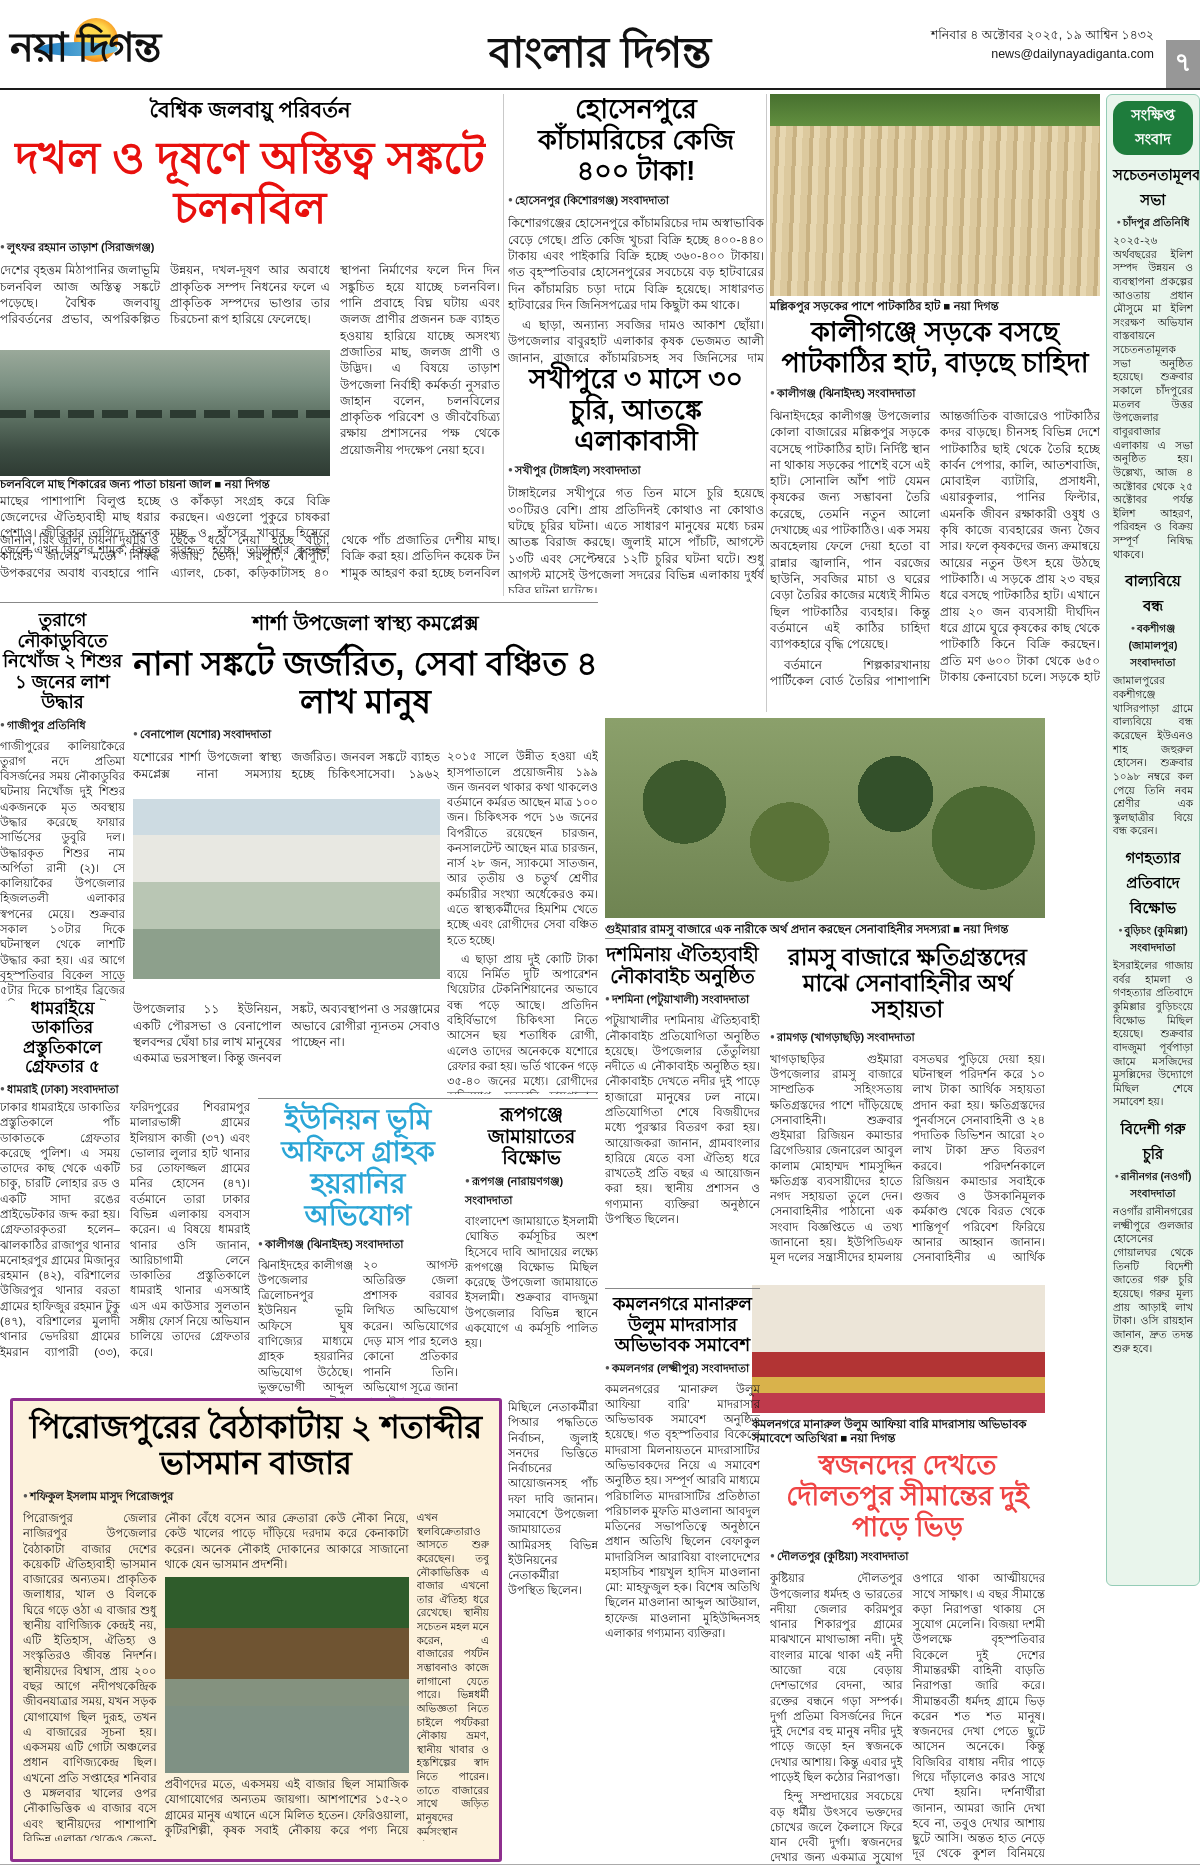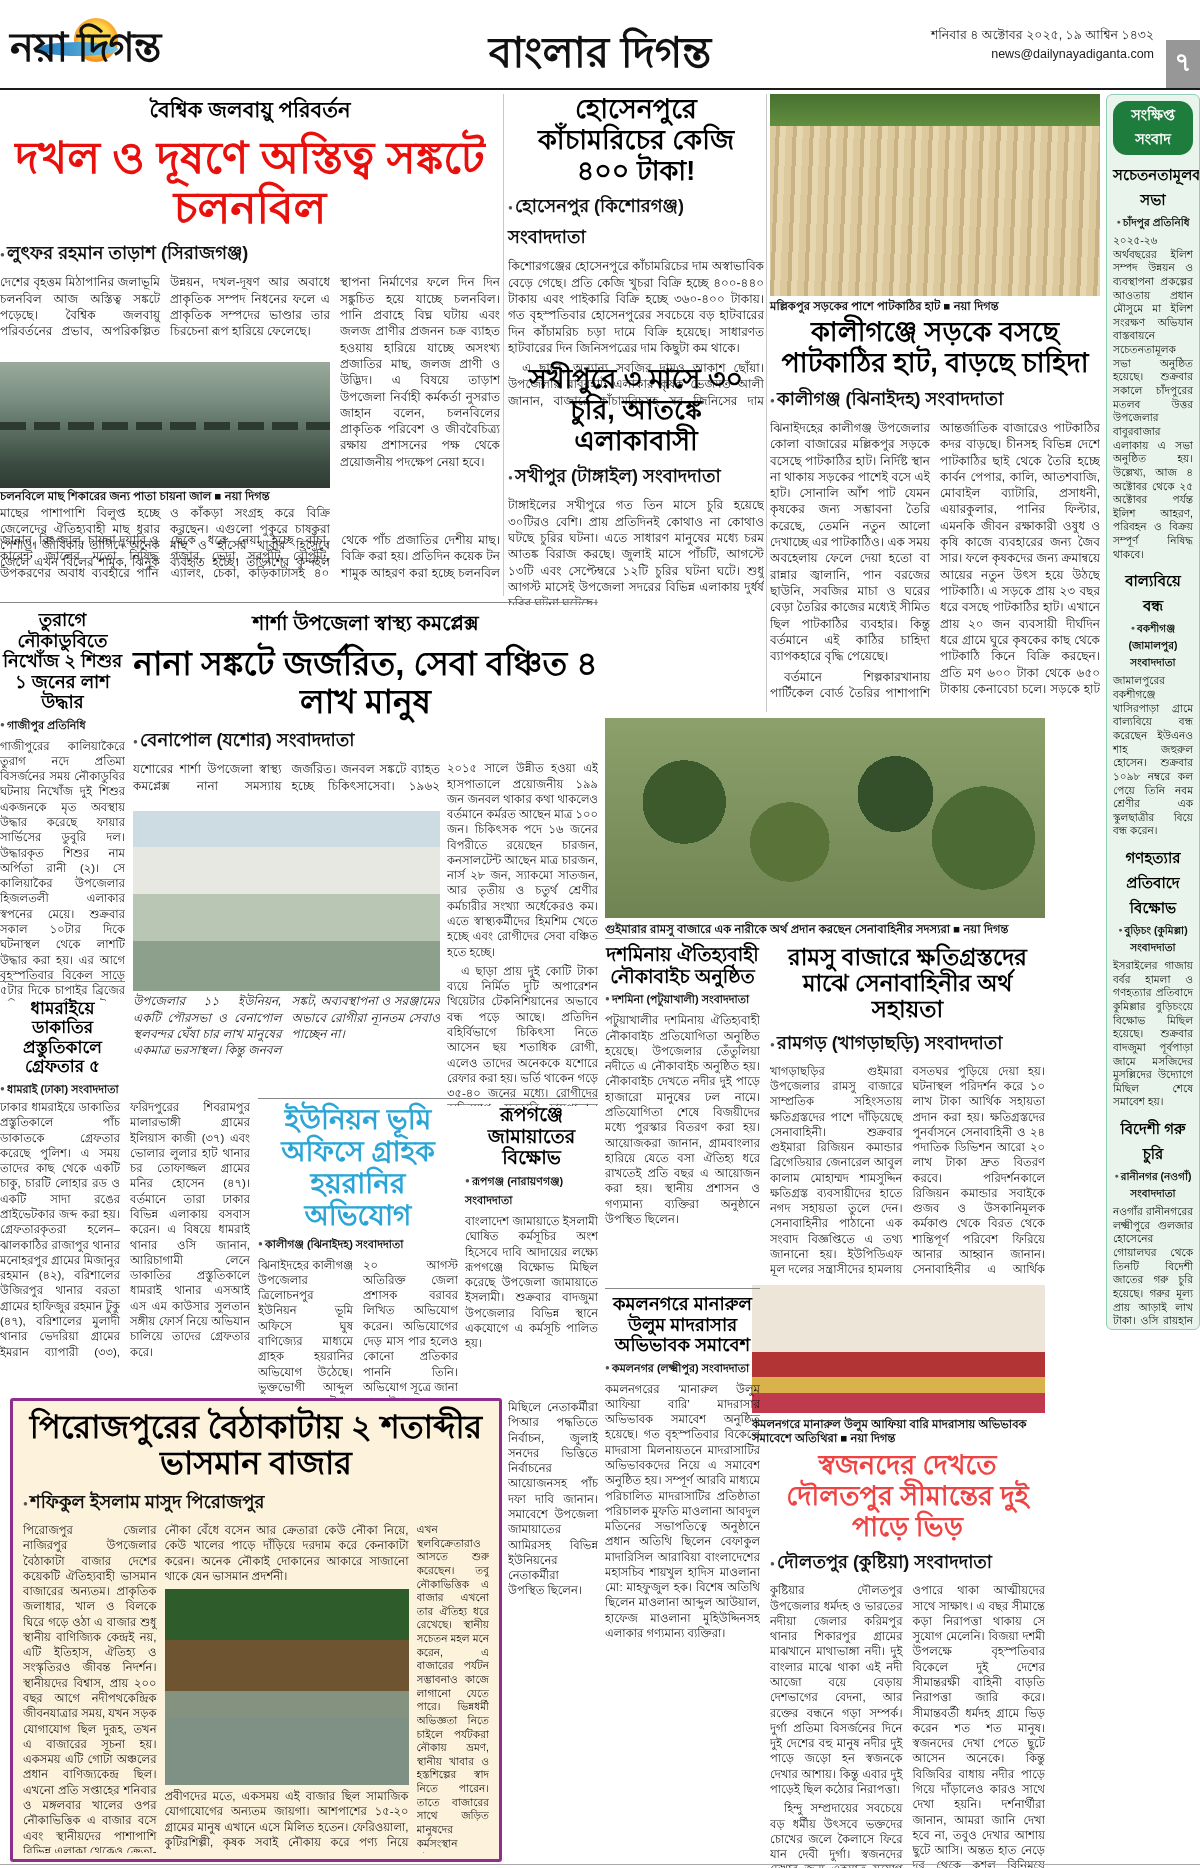--- a/index.html
+++ b/index.html
@@ -16,21 +16,21 @@
              background:linear-gradient(90deg,#1c79c0,#79c7e3);z-index:1;}
   .masthead{font-size:42px;font-weight:bold;text-align:center;}
   .dateline{font-size:12.5px;text-align:right;line-height:1.5;color:#222;}
   .pagenum{background:#979797;color:#fff;font-size:26px;font-weight:bold;display:flex;align-items:center;justify-content:center;}
   
   .body-text{font-size:12px;line-height:1.36;text-align:justify;color:#141414;overflow:hidden;}
   .body-sm{font-size:11.5px;line-height:1.33;}
   .body-xs{font-size:10.5px;line-height:1.3;}
   .body-text p{margin:0 0 4px 0;}
   .indent{text-indent:14px;}
-  .byline{font-weight:bold;font-size:18px;color:#111;margin:6px 0 4px 0;}
+  .byline{font-weight:bold;font-size:11px;color:#111;margin:6px 0 4px 0;}
   .byline::before{content:"● ";font-size:8px;vertical-align:2px;color:#555;}
   .byline.sm{font-size:11px;margin:4px 0 3px 0;}
   .headline{font-weight:bold;text-align:center;line-height:1.14;color:#000;}
   .kicker{font-weight:bold;text-align:center;color:#000;}
   .caption{font-weight:bold;font-size:11.5px;line-height:1.25;color:#101010;}
   .photo{overflow:hidden;}
   
   .ph-jute{background:linear-gradient(180deg,#47702f 0%,#628f3f 16%,rgba(0,0,0,0) 16%),
            repeating-linear-gradient(92deg,#dcc99e 0 7px,#c9b283 7px 11px,#e7d7b1 11px 17px),#d8c69d;}
   .ph-beel{background:linear-gradient(180deg,#9aa99a 0%,#7c9183 28%,#5a6e60 55%,#3c4c42 80%,#2e3b33 100%);}
@@ -117,21 +117,21 @@
     <div class="byline">কালীগঞ্জ (ঝিনাইদহ) সংবাদদাতা</div>
     <div class="body-text cols2" style="height:288px;">
       <p>ঝিনাইদহের কালীগঞ্জ উপজেলার কোলা বাজারের মল্লিকপুর সড়কে বসেছে পাটকাঠির হাট। নির্দিষ্ট স্থান না থাকায় সড়কের পাশেই বসে এই হাট। সোনালি আঁশ পাট যেমন কৃষকের জন্য সম্ভাবনা তৈরি করেছে, তেমনি নতুন আলো দেখাচ্ছে এর পাটকাঠিও। এক সময় অবহেলায় ফেলে দেয়া হতো বা রান্নার জ্বালানি, পান বরজের ছাউনি, সবজির মাচা ও ঘরের বেড়া তৈরির কাজের মধ্যেই সীমিত ছিল পাটকাঠির ব্যবহার। কিন্তু বর্তমানে এই কাঠির চাহিদা ব্যাপকহারে বৃদ্ধি পেয়েছে।</p>
       <p class="indent">বর্তমানে শিল্পকারখানায় পার্টিকেল বোর্ড তৈরির পাশাপাশি আন্তর্জাতিক বাজারেও পাটকাঠির কদর বাড়ছে। চীনসহ বিভিন্ন দেশে পাটকাঠির ছাই থেকে তৈরি হচ্ছে কার্বন পেপার, কালি, আতশবাজি, মোবাইল ব্যাটারি, প্রসাধনী, এয়ারকুলার, পানির ফিল্টার, এমনকি জীবন রক্ষাকারী ওষুধ ও কৃষি কাজে ব্যবহারের জন্য জৈব সার। ফলে কৃষকদের জন্য ক্রমান্বয়ে আয়ের নতুন উৎস হয়ে উঠছে পাটকাঠি। এ সড়কে প্রায় ২৩ বছর ধরে বসছে পাটকাঠির হাট। এখানে প্রায় ২০ জন ব্যবসায়ী দীর্ঘদিন ধরে গ্রামে ঘুরে কৃষকের কাছ থেকে পাটকাঠি কিনে বিক্রি করছেন। প্রতি মণ ৬০০ টাকা থেকে ৬৫০ টাকায় কেনাবেচা চলে। সড়কে হাট বসায় জনদুর্ভোগও সৃষ্টি হচ্ছে। স্থানীয়দের প্রত্যাশা, প্রশাসনের উদ্যোগে স্থায়ী হাট গড়ে উঠলে কৃষক ও ব্যবসায়ী উভয়েরই উপকার হবে।</p>
     </div>
   </div>
 
   <div class="abs photo ph-army" style="left:605px;top:718px;width:440px;height:200px;"></div>
   <div class="abs caption" style="left:605px;top:922px;width:440px;">গুইমারার রামসু বাজারে এক নারীকে অর্থ প্রদান করছেন সেনাবাহিনীর সদস্যরা ■ নয়া দিগন্ত</div>
 
-  <div class="abs sidebar" style="left:1106px;top:94px;width:94px;height:1236px;box-sizing:border-box;">
+  <div class="abs sidebar" style="left:1106px;top:94px;width:94px;height:1492px;box-sizing:border-box;">
     <div class="sb-pill">সংক্ষিপ্ত সংবাদ</div>
     <div>
       <div class="sb-title">সচেতনতামূলক সভা</div>
       <div class="sb-byline">চাঁদপুর প্রতিনিধি</div>
       <p class="sb-body">২০২৫-২৬ অর্থবছরের ইলিশ সম্পদ উন্নয়ন ও ব্যবস্থাপনা প্রকল্পের আওতায় প্রধান মৌসুমে মা ইলিশ সংরক্ষণ অভিযান বাস্তবায়নে সচেতনতামূলক সভা অনুষ্ঠিত হয়েছে। শুক্রবার সকালে চাঁদপুরের মতলব উত্তর উপজেলার বাবুরবাজার এলাকায় এ সভা অনুষ্ঠিত হয়। উল্লেখ্য, আজ ৪ অক্টোবর থেকে ২৫ অক্টোবর পর্যন্ত ইলিশ আহরণ, পরিবহন ও বিক্রয় সম্পূর্ণ নিষিদ্ধ থাকবে।</p>
     </div>
     <div>
       <div class="sb-title">বাল্যবিয়ে বন্ধ</div>
       <div class="sb-byline">বকশীগঞ্জ (জামালপুর) সংবাদদাতা</div>
       <p class="sb-body">জামালপুরের বকশীগঞ্জে খাসিরপাড়া গ্রামে বাল্যবিয়ে বন্ধ করেছেন ইউএনও শাহ জহুরুল হোসেন। শুক্রবার ১০৯৮ নম্বরে কল পেয়ে তিনি নবম শ্রেণীর এক স্কুলছাত্রীর বিয়ে বন্ধ করেন।</p>
@@ -158,21 +158,21 @@
   </div>
 
   <div class="abs" style="left:133px;top:608px;width:465px;height:485px;">
     <div class="kicker" style="font-size:20px;">শার্শা উপজেলা স্বাস্থ্য কমপ্লেক্স</div>
     <div class="headline" style="font-size:33px;margin-top:4px;">নানা সঙ্কটে জর্জরিত, সেবা বঞ্চিত ৪ লাখ মানুষ</div>
     <div class="byline">বেনাপোল (যশোর) সংবাদদাতা</div>
     <div style="display:flex;">
       <div style="width:307px;">
         <div class="body-text cols2" style="height:46px;">যশোরের শার্শা উপজেলা স্বাস্থ্য কমপ্লেক্স নানা সমস্যায় জর্জরিত। জনবল সঙ্কটে ব্যাহত হচ্ছে চিকিৎসাসেবা। ১৯৬২ সালে নির্মিত এ হাসপাতালটি</div>
         <div class="photo ph-hosp" style="width:307px;height:180px;margin-top:4px;"></div>
-        <div class="body-text cols2" style="height:106px;margin-top:2px;font-style:italic;">উপজেলার ১১ ইউনিয়ন, একটি পৌরসভা ও বেনাপোল স্থলবন্দর ঘেঁষা চার লাখ মানুষের একমাত্র ভরসাস্থল। কিন্তু জনবল সঙ্কট, অব্যবস্থাপনা ও সরঞ্জামের অভাবে রোগীরা ন্যূনতম সেবাও পাচ্ছেন না।</div>
+        <div class="body-text cols2" style="height:106px;margin-top:22px;">উপজেলার ১১ ইউনিয়ন, একটি পৌরসভা ও বেনাপোল স্থলবন্দর ঘেঁষা চার লাখ মানুষের একমাত্র ভরসাস্থল। কিন্তু জনবল সঙ্কট, অব্যবস্থাপনা ও সরঞ্জামের অভাবে রোগীরা ন্যূনতম সেবাও পাচ্ছেন না।</div>
       </div>
       <div style="width:151px;margin-left:7px;">
         <div class="body-text body-sm" style="height:345px;">
           <p>২০১৫ সালে উন্নীত হওয়া এই হাসপাতালে প্রয়োজনীয় ১৯৯ জন জনবল থাকার কথা থাকলেও বর্তমানে কর্মরত আছেন মাত্র ১০০ জন। চিকিৎসক পদে ১৬ জনের বিপরীতে রয়েছেন চারজন, কনসালটেন্ট আছেন মাত্র চারজন, নার্স ২৮ জন, স্যাকমো সাতজন, আর তৃতীয় ও চতুর্থ শ্রেণীর কর্মচারীর সংখ্যা অর্ধেকেরও কম। এতে স্বাস্থ্যকর্মীদের হিমশিম খেতে হচ্ছে এবং রোগীদের সেবা বঞ্চিত হতে হচ্ছে।</p>
           <p class="indent">এ ছাড়া প্রায় দুই কোটি টাকা ব্যয়ে নির্মিত দুটি অপারেশন থিয়েটার টেকনিশিয়ানের অভাবে বন্ধ পড়ে আছে। প্রতিদিন বহির্বিভাগে চিকিৎসা নিতে আসেন ছয় শতাধিক রোগী, এলেও তাদের অনেককে যশোরে রেফার করা হয়। ভর্তি থাকেন গড়ে ৩৫-৪০ জনের মধ্যে। রোগীদের অভিযোগ, সরকারি হাসপাতাল থেকে সেবা না পেয়ে প্রাইভেট ক্লিনিকে পাঠানো হয়, ওষুধ বাইরে থেকে কিনতে হয়। ভর্তি রোগী বৃষ্টি ও অন্তরা বলেন, ‘সরকারি হাসপাতালে এসেও যদি ওষুধ না পাই, তাহলে এখানে এসে লাভ কী?’ কর্মকর্তারা বলছেন, কার্যকর উদ্যোগ না নিলে চার লাখ মানুষ গভীর সঙ্কটে নিমজ্জিত হবে।</p>
         </div>
       </div>
     </div>
   </div>
 

